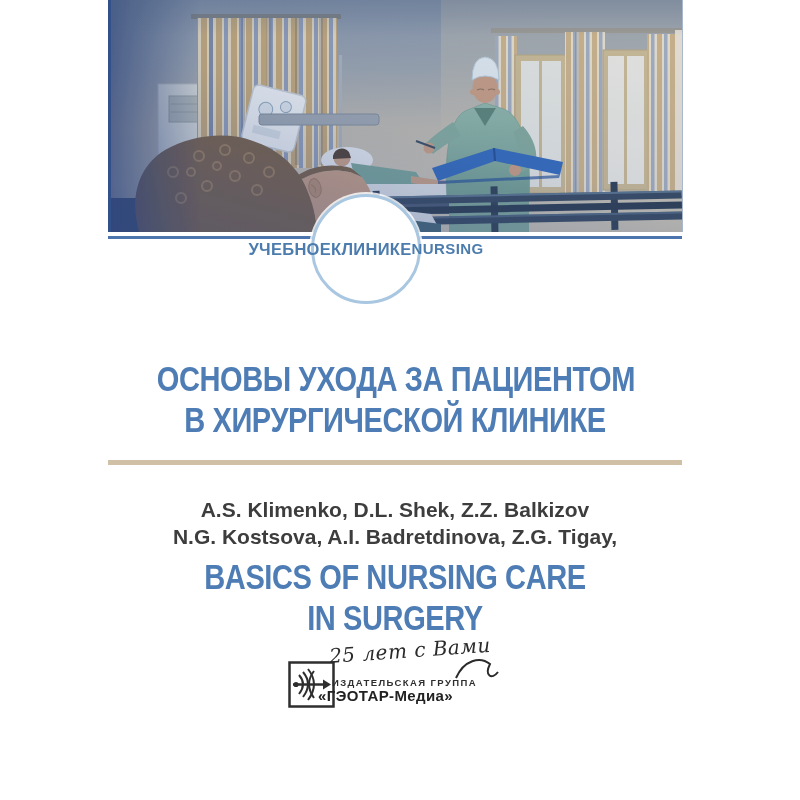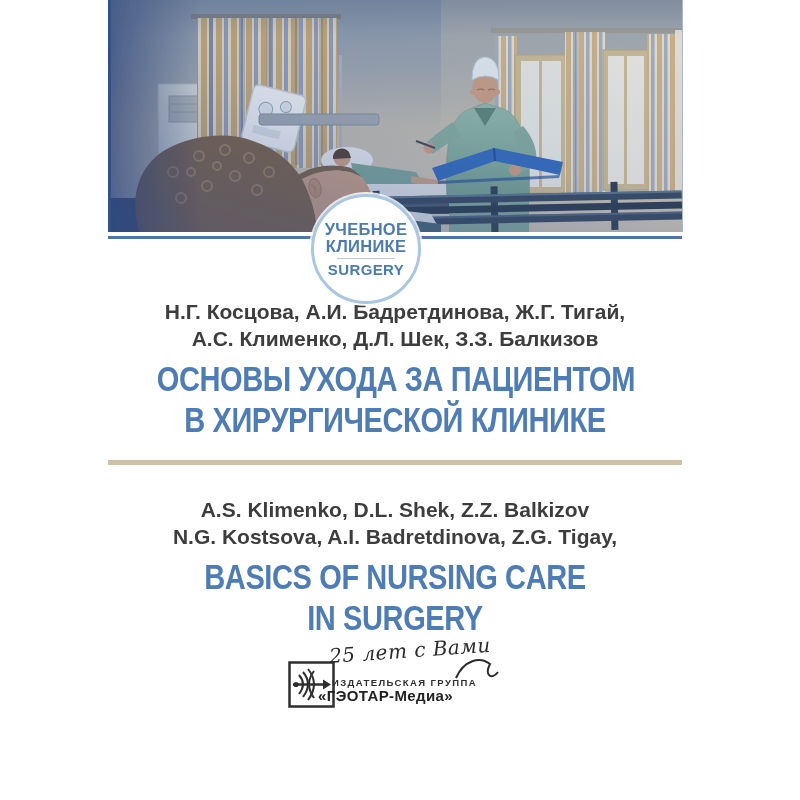--- a/index.html
+++ b/index.html
@@ -10,21 +10,21 @@
   
   .photo{position:relative;width:571px;height:232px;border-left:3px solid #32508a;
          border-right:1px solid #a9b8cc;overflow:hidden;background:#9aa3ad;}
   .photo svg{display:block;}
   .photo-gap{height:4px;background:#ffffff;}
   .photo-line{height:3px;background:#4c74ad;}
 
   
   .badge{position:absolute;left:203px;top:194px;width:110px;height:110px;border-radius:50%;
          background:#ffffff;border:3px solid #a9c7e0;box-sizing:border-box;
-         display:flex;flex-direction:column;align-items:center;justify-content:center;
+         display:flex;align-items:center;justify-content:center;
          box-shadow:0 0 0 2px rgba(255,255,255,.8);z-index:5;}
   .badge .b1{color:#4c7cae;font-weight:bold;font-size:16.5px;line-height:17px;letter-spacing:.3px;}
   .badge .bsep{width:58px;height:1px;background:#b9c6d6;margin:3px 0;}
   .badge .b2{color:#4c7cae;font-weight:bold;font-size:15px;line-height:16px;letter-spacing:.4px;}
 
   
   .block{position:absolute;left:0;width:100%;text-align:center;}
   .authors{color:#3d3d3d;font-weight:bold;font-size:21px;line-height:27px;}
   .booktitle{color:#4e7cb4;font-weight:bold;font-size:35px;line-height:41px;letter-spacing:-.5px;
              transform:scaleX(.83);transform-origin:50% 50%;white-space:nowrap;}
@@ -218,27 +218,23 @@
         </g>
       </svg>
     </div>
     <div class="photo-gap"></div>
     <div class="photo-line"></div>
 
     <div class="badge">
       <span class="b1">УЧЕБНОЕ</span>
       <span class="b1">КЛИНИКЕ</span>
       <span class="bsep"></span>
-      <span class="b2">SURGERY</span>
-    </div>
-
-    <div class="block authors authors-ru">
-      <div>Н.Г. Косцова, А.И. Бадретдинова, Ж.Г. Тигай,</div>
-      <div>А.С. Клименко, Д.Л. Шек, З.З. Балкизов</div>
-    </div>
+      <span class="b2">NURSING</span>
+    </div>
+
 
     <div class="block booktitle title-ru">
       <div>ОСНОВЫ УХОДА ЗА ПАЦИЕНТОМ</div>
       <div>В ХИРУРГИЧЕСКОЙ КЛИНИКЕ</div>
     </div>
 
     <div class="tan-divider"></div>
 
     <div class="block authors authors-en">
       <div>A.S. Klimenko, D.L. Shek, Z.Z. Balkizov</div>

